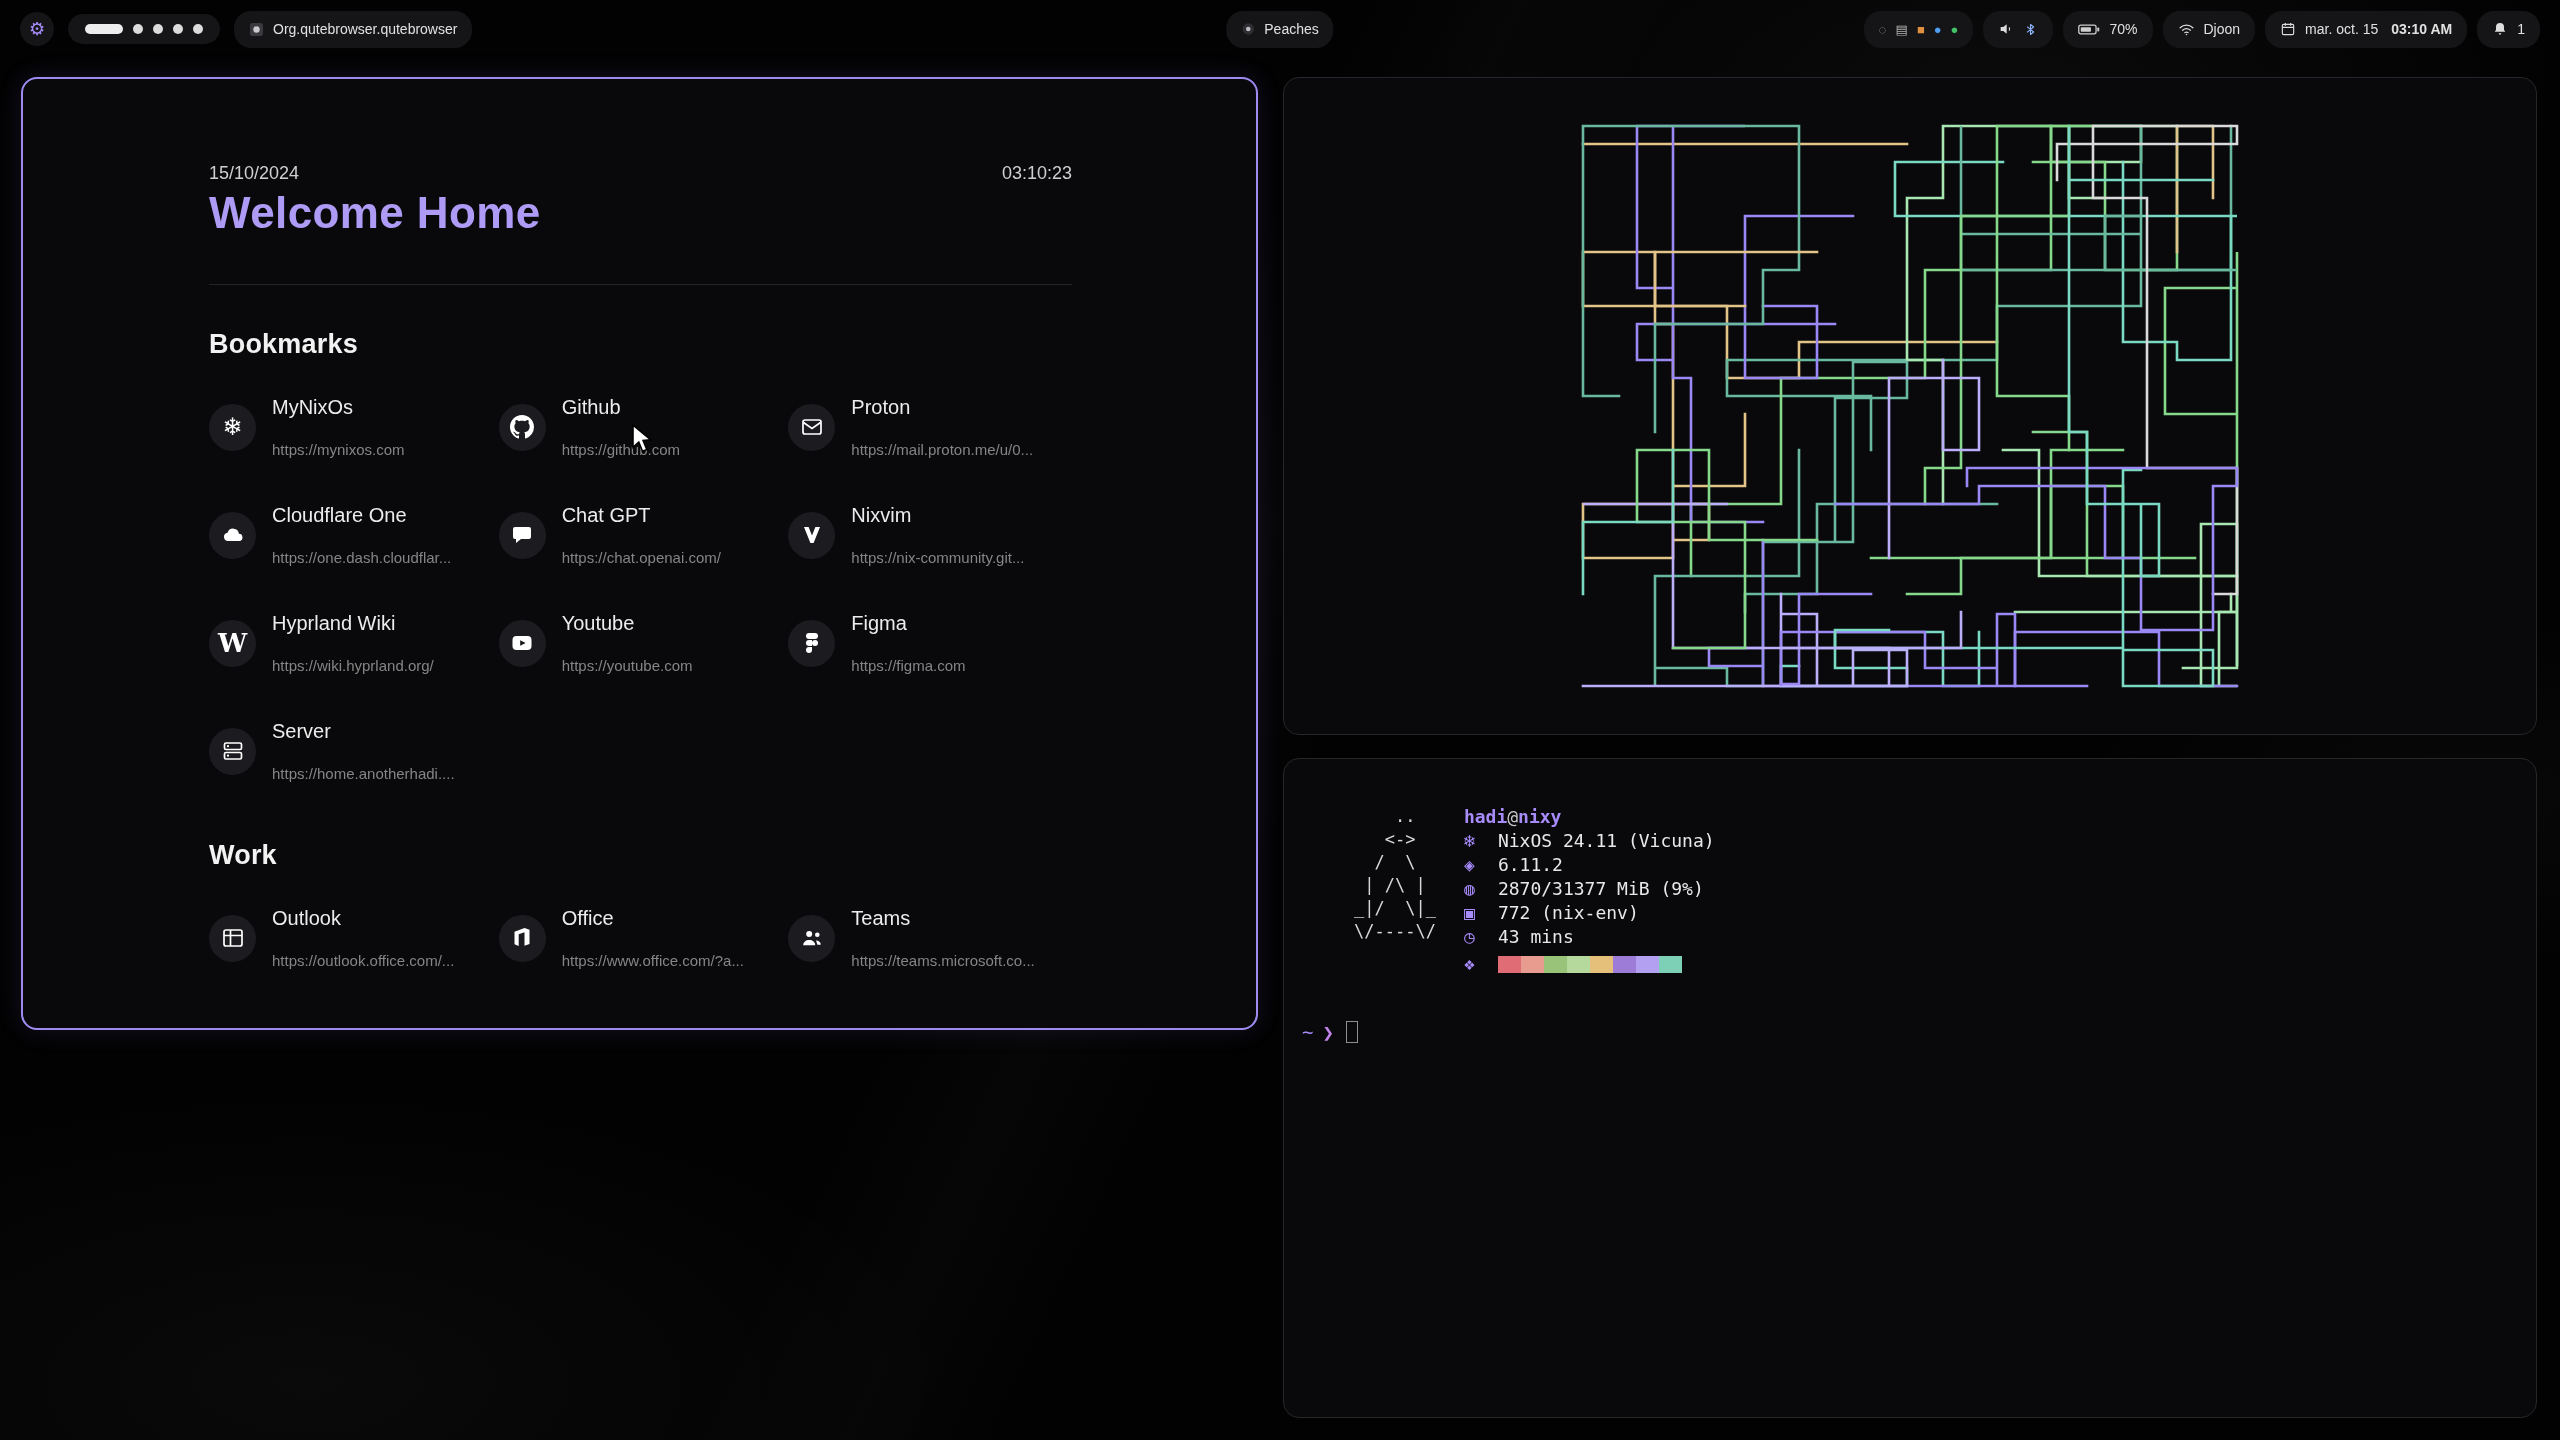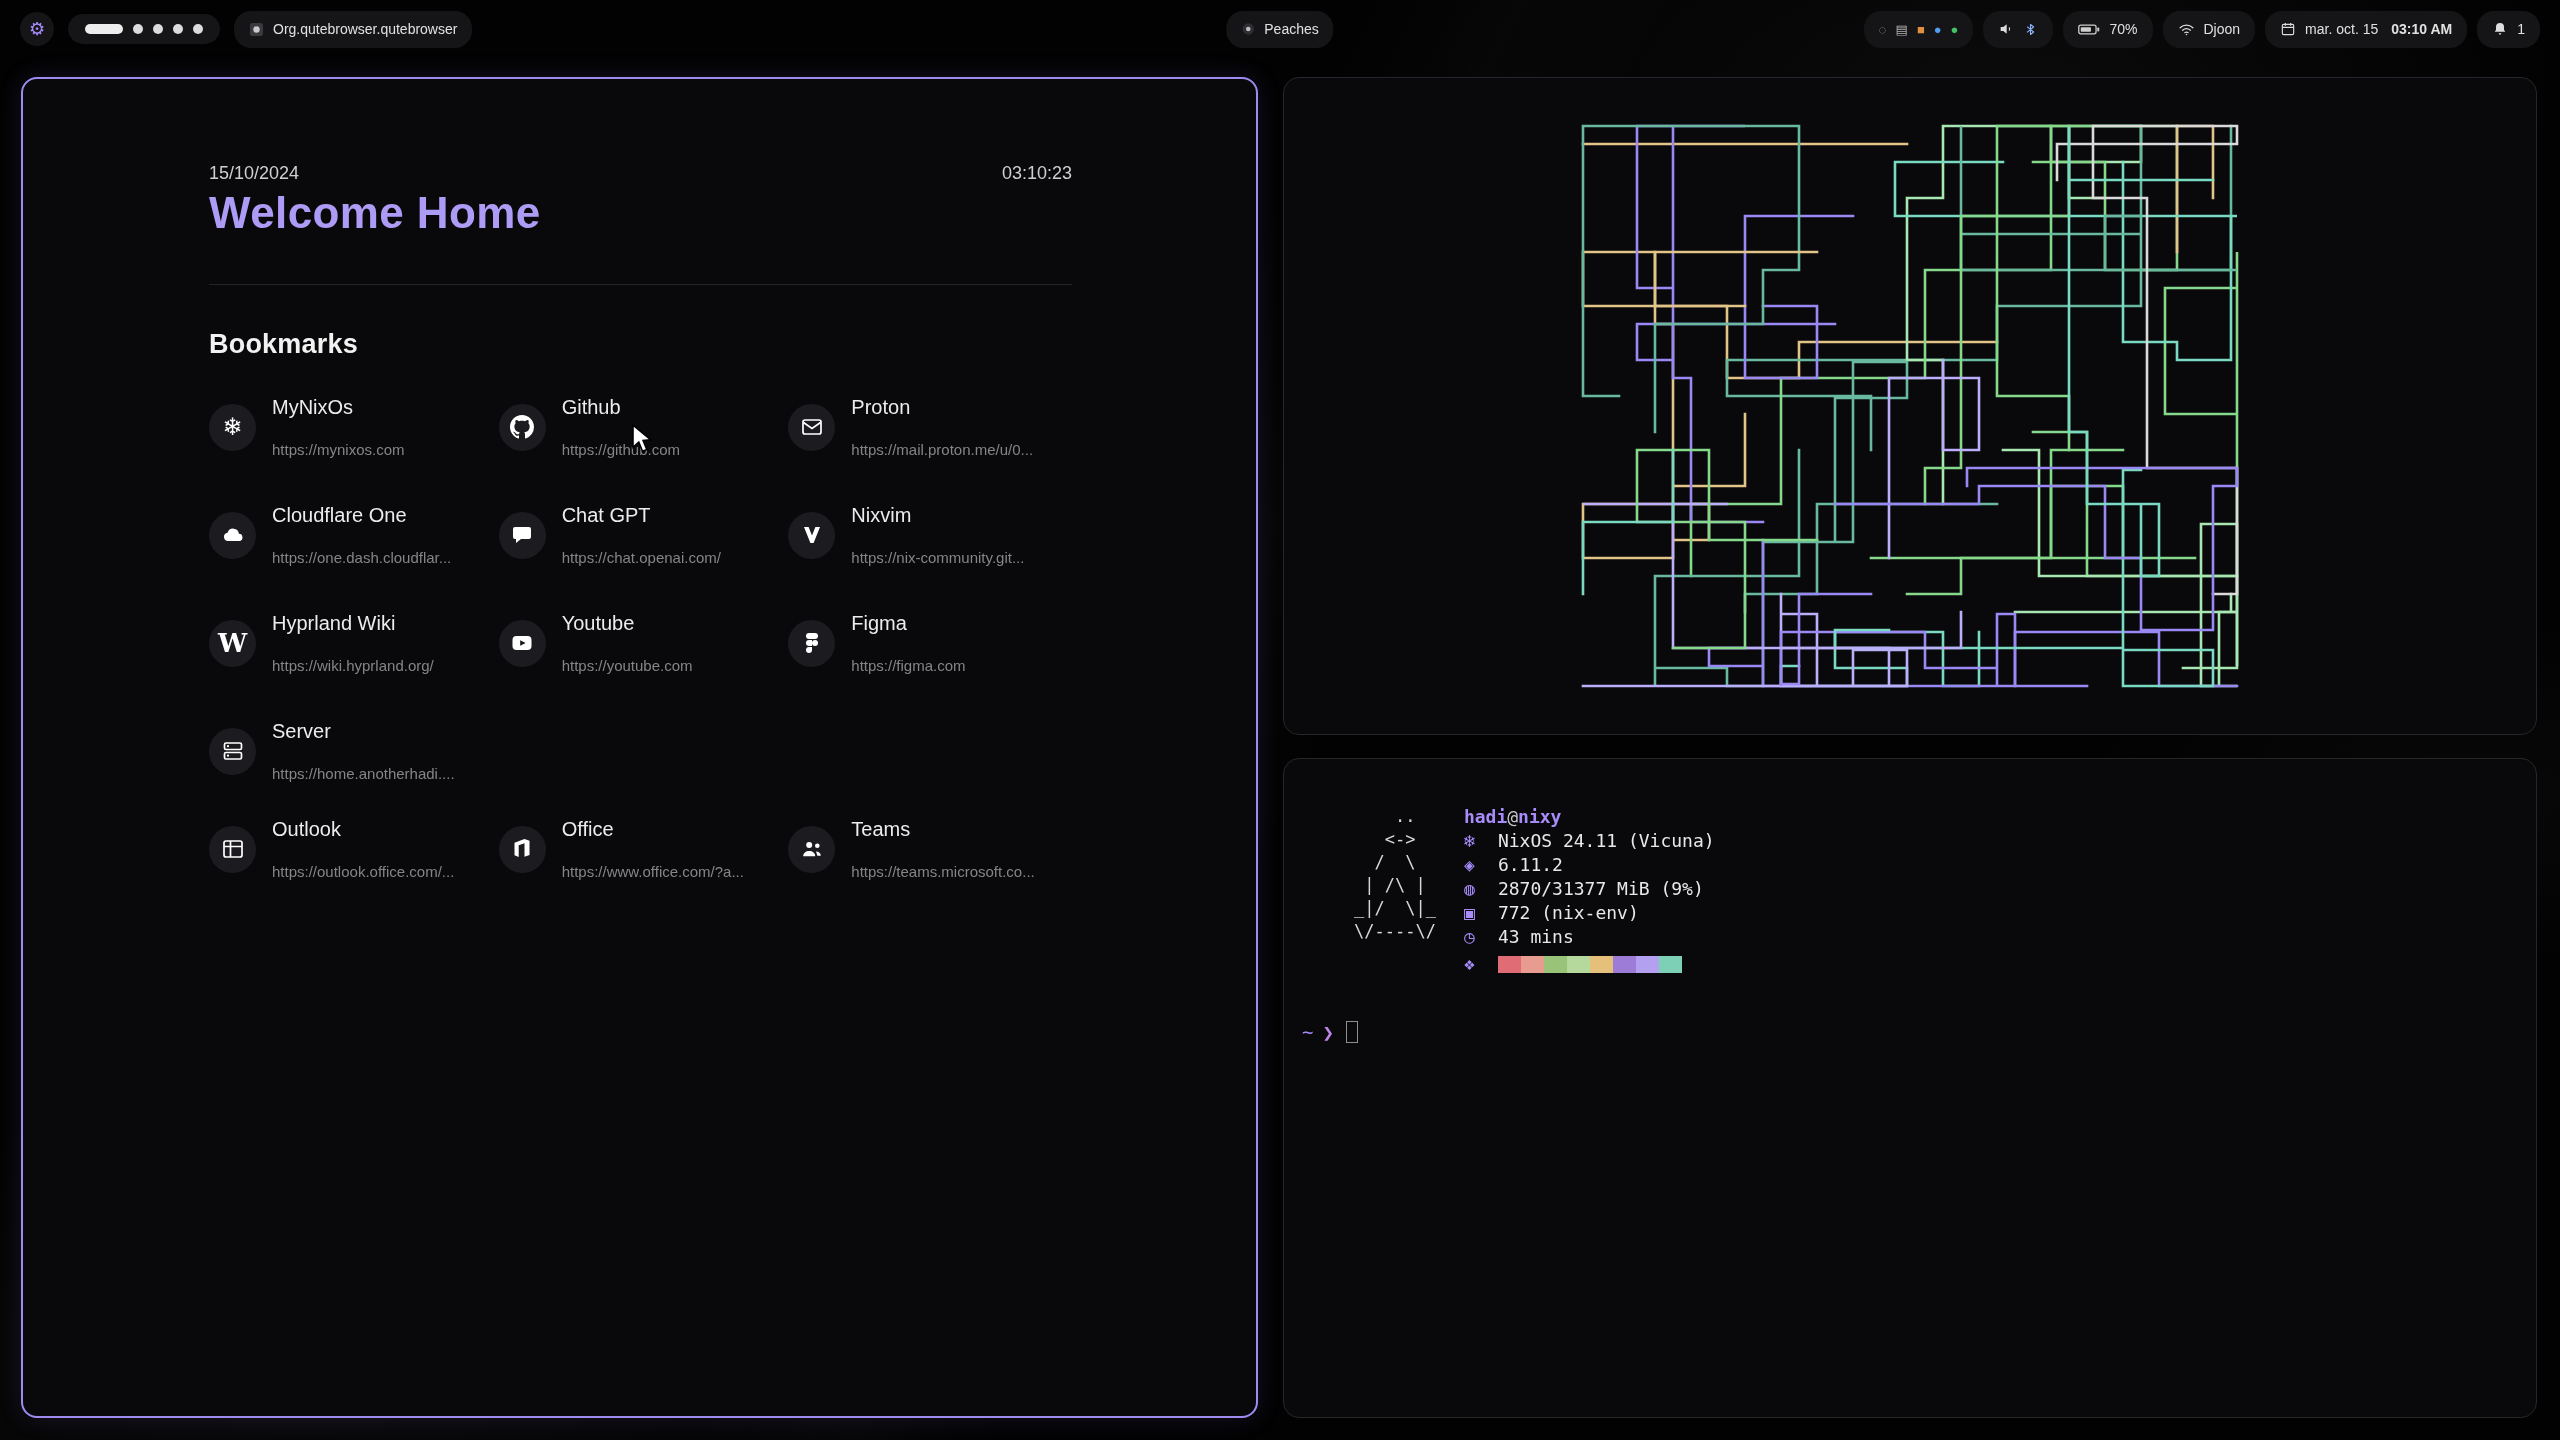--- a/index.html
+++ b/index.html
@@ -25,21 +25,21 @@
   .ws-active{width:38px;height:10px;border-radius:5px;background:#ededed;display:inline-block}
   .ws-dot{width:10px;height:10px;border-radius:50%;background:#dcdcdc;display:inline-block}
   .tb-center{position:absolute;left:50%;transform:translateX(-50%)}
   .tb-right{margin-left:auto;display:flex;gap:10px;align-items:center}
   .tray-glyph{font-size:13px;line-height:1}
   .tb-ico{display:inline-flex;align-items:center}
   .clock-time{font-weight:bold;margin-left:4px}
 
   
   .win{position:absolute;background:#09090b;border:1px solid #27272b;border-radius:16px;overflow:hidden}
-  .win-start{left:21px;top:77px;width:1237px;height:1341px;border:2px solid #9f8bf0;box-shadow:0 0 26px rgba(150,120,250,.14)}
+  .win-start{left:21px;top:77px;width:1237px;height:953px;border:2px solid #9f8bf0;box-shadow:0 0 26px rgba(150,120,250,.14)}
   .win-pipes{left:1283px;top:77px;width:1254px;height:658px;display:flex;align-items:center;justify-content:center}
   .win-fetch{left:1283px;top:758px;width:1254px;height:660px}
 
   
   .start-inner{padding:84px 184px 0 186px;height:100%}
   .date-row{display:flex;justify-content:space-between;color:#cfcfcf;font-size:18px}
   h1.welcome{margin-top:4px;font-size:44px;color:#ae9bf6;font-weight:bold;letter-spacing:.4px}
   .divider{margin-top:46px;border-top:1px solid #242428}
   .sec-h{margin-top:44px;font-size:27px;color:#f2f2f2;font-weight:bold;letter-spacing:.2px}
   .bm-grid{margin-top:36px;display:grid;grid-template-columns:repeat(3,1fr);row-gap:46px;column-gap:6px}
@@ -306,20 +306,21 @@
                 <rect x="3.5" y="13.5" width="17" height="6.5" rx="1.5"></rect>
                 <path d="M7 7.2h.01M7 16.7h.01" stroke-linecap="round" stroke-width="2.2"></path>
               </svg>
             </div>
     <div class="bm-text">
       <div class="bm-title">Server</div>
       <div class="bm-url">https://home.anotherhadi....</div>
     </div>
   </div>
 </div>
+        <h2 class="sec-h">Work</h2>
         <div class="bm-grid">
   <div class="bm-card">
     <div class="bm-icon">
               <svg viewBox="0 0 24 24" fill="none" stroke="#fff" stroke-width="1.7">
                 <rect x="3" y="4" width="18" height="16" rx="2"></rect>
                 <path d="M3 9.5h18M9.5 4v16"></path>
               </svg>
             </div>
     <div class="bm-text">
       <div class="bm-title">Outlook</div>

